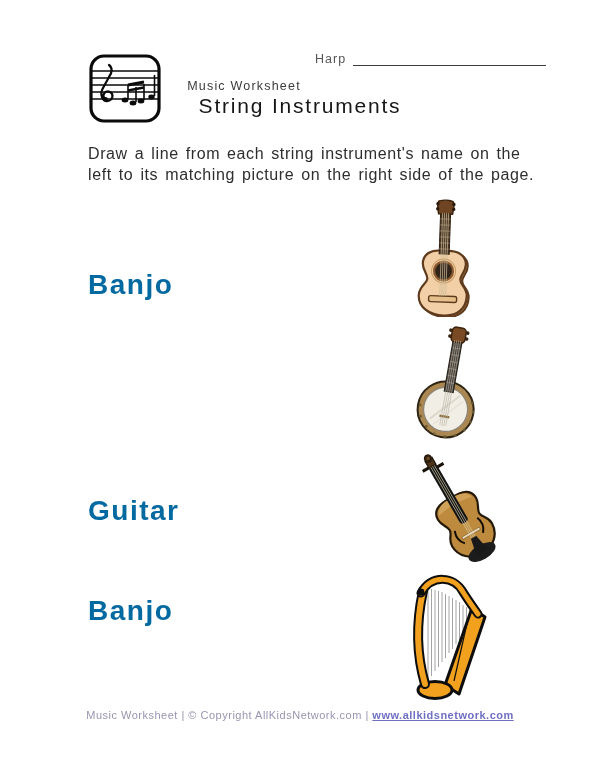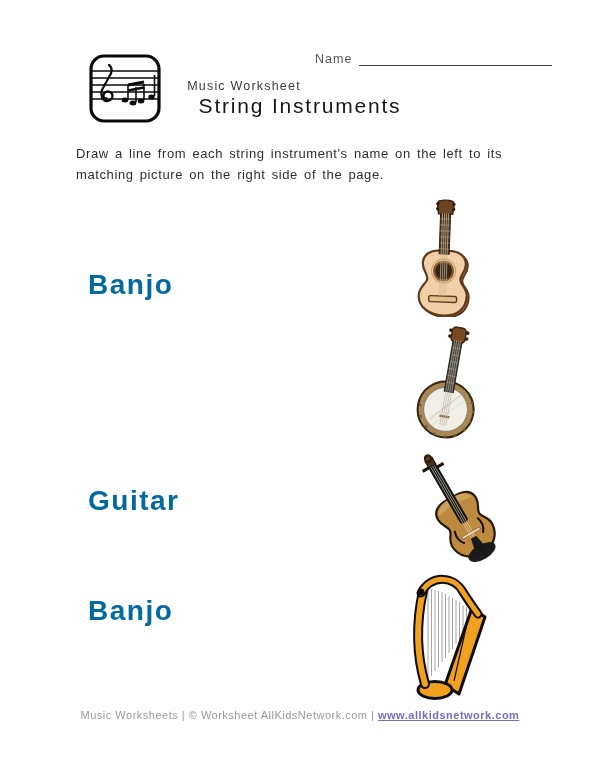--- a/index.html
+++ b/index.html
@@ -30,32 +30,32 @@
     position:absolute;left:0;top:79px;width:488px;
     text-align:center;font-size:12.5px;font-weight:300;
     color:#3a3a3a;letter-spacing:1.2px;
   }
   .title{
     position:absolute;left:0;top:94px;width:600px;
     text-align:center;font-size:21px;font-weight:300;
     color:#161616;letter-spacing:1.8px;
   }
   .instructions{
-    position:absolute;left:76px;top:143px;width:448px;
-    font-size:13px;font-weight:300;line-height:21px;
+    position:absolute;left:88px;top:143px;width:448px;
+    font-size:16px;font-weight:300;line-height:21px;
     color:#2e2e2e;letter-spacing:0.6px;word-spacing:2px;
   }
   
   .word{
     position:absolute;left:88px;
     font-size:28px;font-weight:700;color:#0369a1;letter-spacing:1.5px;margin-top:16px;
   }
   .word-banjo{top:253px;}
   .word-harp{top:363px;}
-  .word-guitar{top:469px;}
+  .word-guitar{top:479px;}
   .word-violin{top:579px;}
   
   .pic{position:absolute;}
   .pic-guitar{left:410px;top:199px;width:66px;height:118px;}
   .pic-banjo{left:410px;top:326px;width:80px;height:116px;}
   .pic-violin{left:396px;top:443px;width:120px;height:122px;}
   .pic-harp{left:406px;top:571px;width:92px;height:131px;}
   .pic svg{display:block;width:100%;height:100%;}
   
   .footer{
@@ -90,21 +90,21 @@
       <path d="M39,45 V31 M47,48 V33 M55,46 V30" stroke="#0a0a0a" stroke-width="1.6"></path>
       <path d="M39,31 L55,28" stroke="#0a0a0a" stroke-width="3"></path>
       <path d="M39,36.5 L55,33.5" stroke="#0a0a0a" stroke-width="2.4"></path>
 
       <ellipse cx="62.5" cy="43" rx="3.2" ry="2.4" fill="#0a0a0a"></ellipse>
       <path d="M65.5,42 V21" stroke="#0a0a0a" stroke-width="1.6"></path>
     </svg>
   </div>
 
   <div class="name-row">
-    <span>Name</span>
+    <span>Harp</span>
     <span class="name-line"></span>
   </div>
 
   <div class="subtitle">Music Worksheet</div>
   <div class="title">String Instruments</div>
 
   <div class="instructions">Draw a line from each string instrument's name on the left to its matching picture on the right side of the page.</div>
 
   <div class="word word-banjo">Banjo</div>
   <div class="word word-guitar">Guitar</div>
@@ -249,16 +249,16 @@
       <path d="M17,20 C10,52 10,82 19,113" fill="none" stroke="#0d0d0d" stroke-width="10" stroke-linecap="round"></path>
       <path d="M17,20 C10,52 10,82 19,113" fill="none" stroke="#f2a11f" stroke-width="6" stroke-linecap="round"></path>
 
       <path d="M15,22 C26,3 48,5 57,21 C62,29 67,36 72,43" fill="none" stroke="#0d0d0d" stroke-width="9" stroke-linecap="round"></path>
       <path d="M15,22 C26,3 48,5 57,21 C62,29 67,36 72,43" fill="none" stroke="#f2a11f" stroke-width="5" stroke-linecap="round"></path>
       <circle cx="15" cy="21" r="3.4" fill="#0d0d0d"></circle>
     </svg>
   </div>
 
   <div class="footer">
-    <span>Music Worksheets | © Worksheet AllKidsNetwork.com | </span><a href="#">www.allkidsnetwork.com</a>
+    <span>Music Worksheet | © Copyright AllKidsNetwork.com | </span><a href="#">www.allkidsnetwork.com</a>
   </div>
 
 </div>
 
 </body></html>

